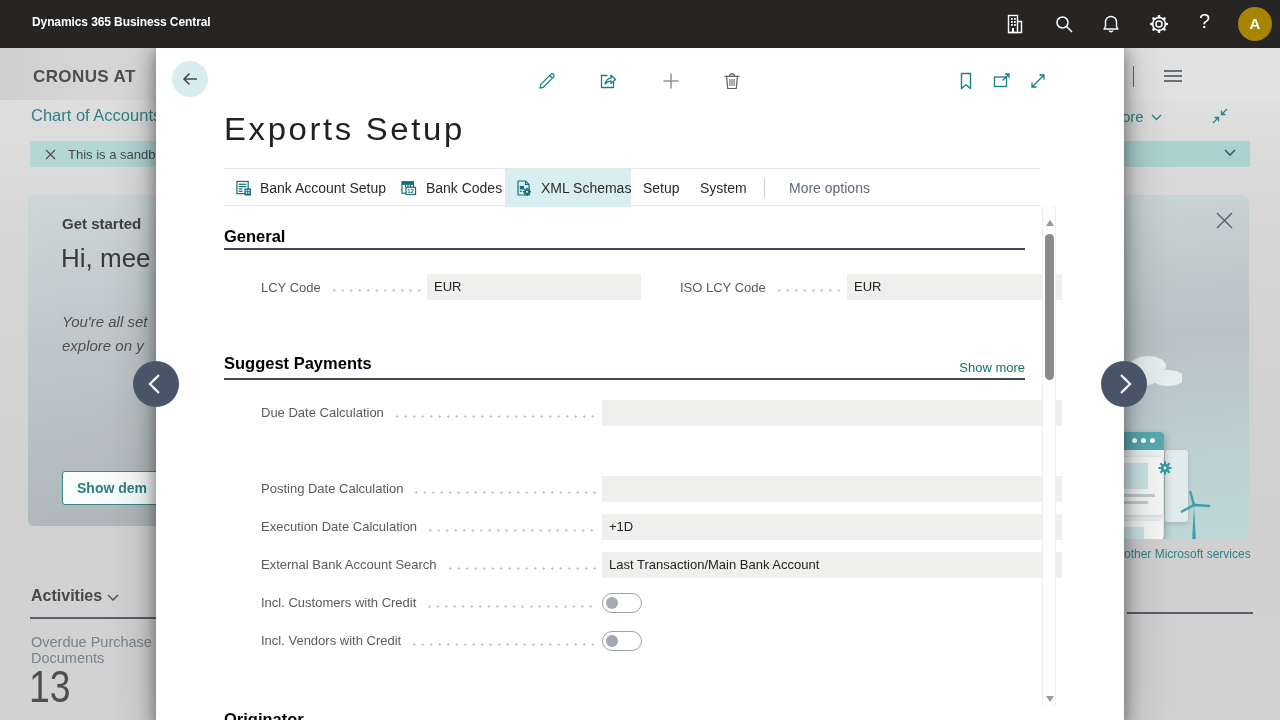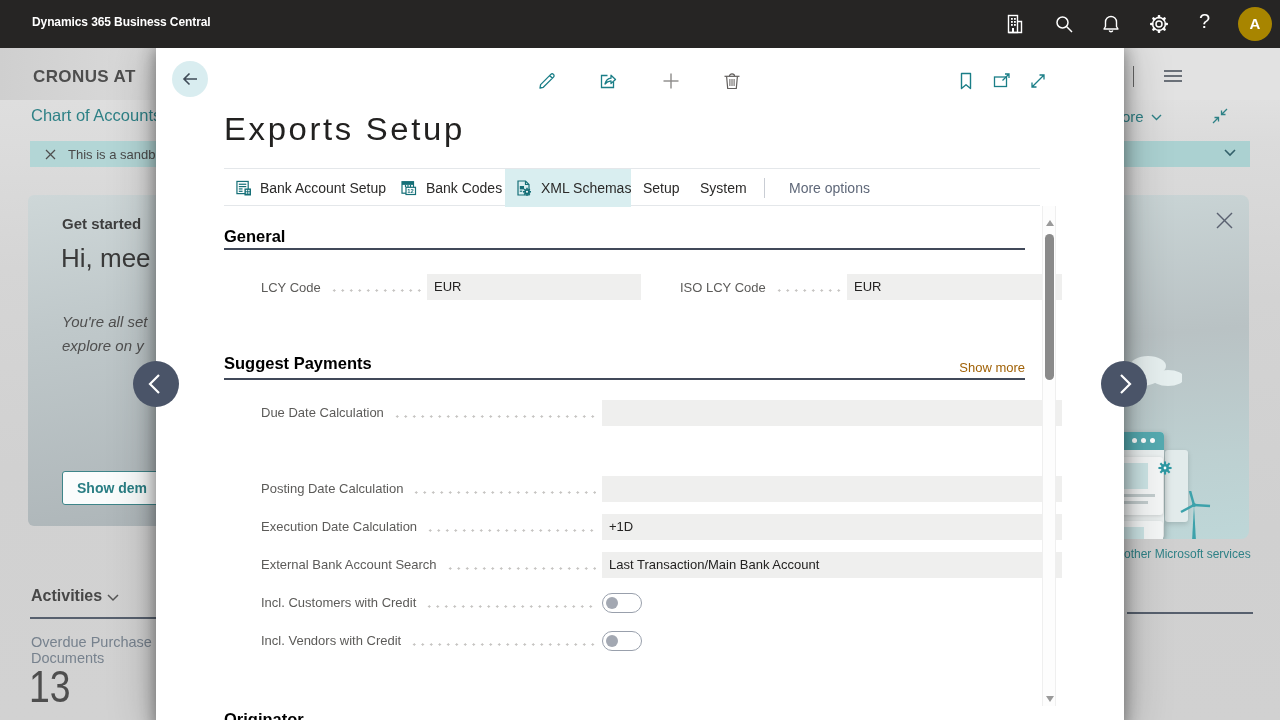--- a/index.html
+++ b/index.html
@@ -51,21 +51,21 @@
 .strip { position:absolute; left:68px; top:120px; width:816px; height:38px; border-top:1px solid #e4e7ea; border-bottom:1px solid #e4e7ea; }
 .stri { position:absolute; top:0; height:38px; font-size:14px; color:#2b2a29; line-height:38px; }
 .stri svg { vertical-align:-3px; margin-right:5px; }
 .sel { position:absolute; left:281px; top:0; width:126px; height:38px; background:#d9eef0; }
 .ssep { position:absolute; left:540px; top:9px; width:1px; height:20px; background:#c9cdd4; }
 .mopt { position:absolute; left:565px; top:0; height:38px; line-height:38px; font-size:14px; color:#5f6879; }
 
 .sech { position:absolute; left:68px; width:801px; }
 .sech .h { font-size:16.5px; font-weight:bold; color:#000000; }
 .sech .u { position:absolute; left:0; width:801px; height:1.5px; background:#414959; }
-.showmore { position:absolute; right:0; top:4px; font-size:13px; color:#a16207; }
+.showmore { position:absolute; right:0; top:4px; font-size:13px; color:#0f766e; }
 
 .frow { position:absolute; left:68px; width:801px; height:26px; display:flex; align-items:center;margin-left:37px; }
 .frow .lbl { font-size:13px; color:#5c5b59; white-space:nowrap; }
 .frow .dots { flex:1; height:26px; margin:0 6px 0 7px; background-image:radial-gradient(circle, #c6c4c2 1px, rgba(0,0,0,0) 1.2px); background-size:8.5px 8.5px; background-position:2px 12px; background-repeat:repeat-x; }
 .frow .box { width:460px; height:26px; background:#efefee; font-size:13px; color:#242322; line-height:26px; padding-left:7px; }
 .frow .box2 { width:214px; }
 .tgl { width:460px; height:26px; position:relative; }
 .tgl .pill { position:absolute; left:0; top:3px; width:40px; height:20px; border:1px solid #99a0ac; border-radius:10px; background:#fff; }
 .tgl .knob { position:absolute; left:4px; top:7px; width:12px; height:12px; border-radius:50%; background:#a3a8b2; }
 

